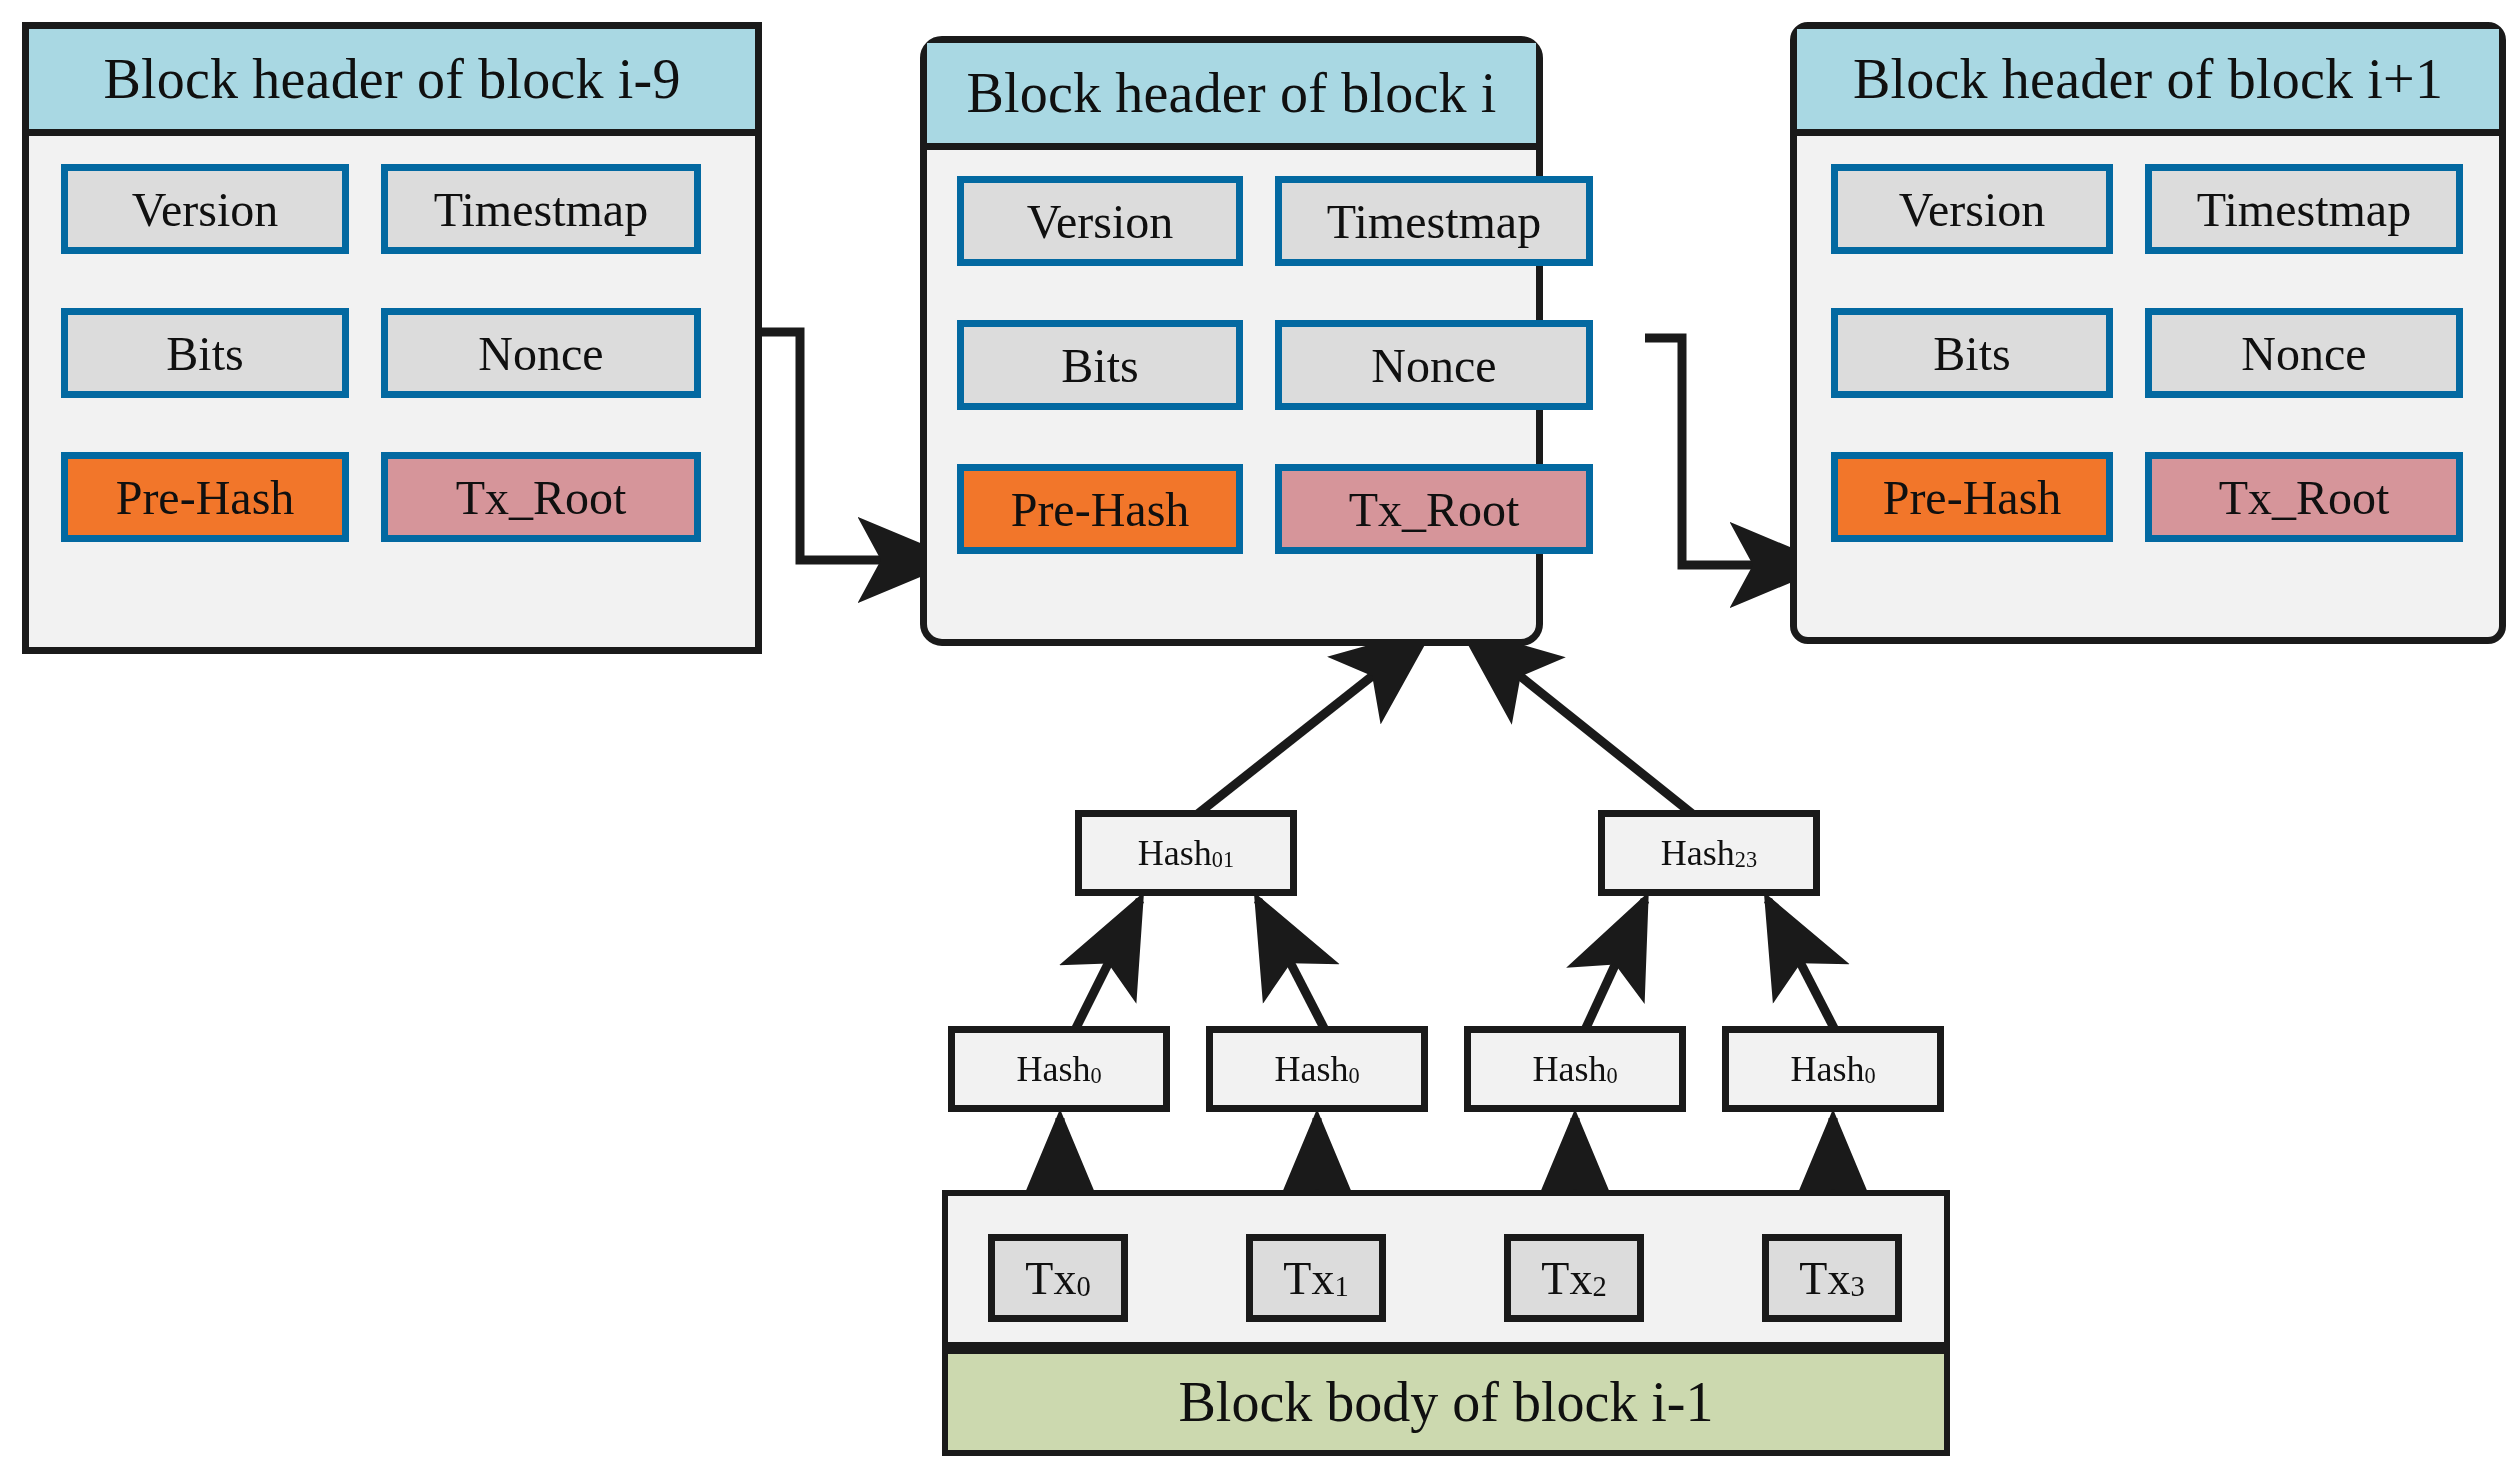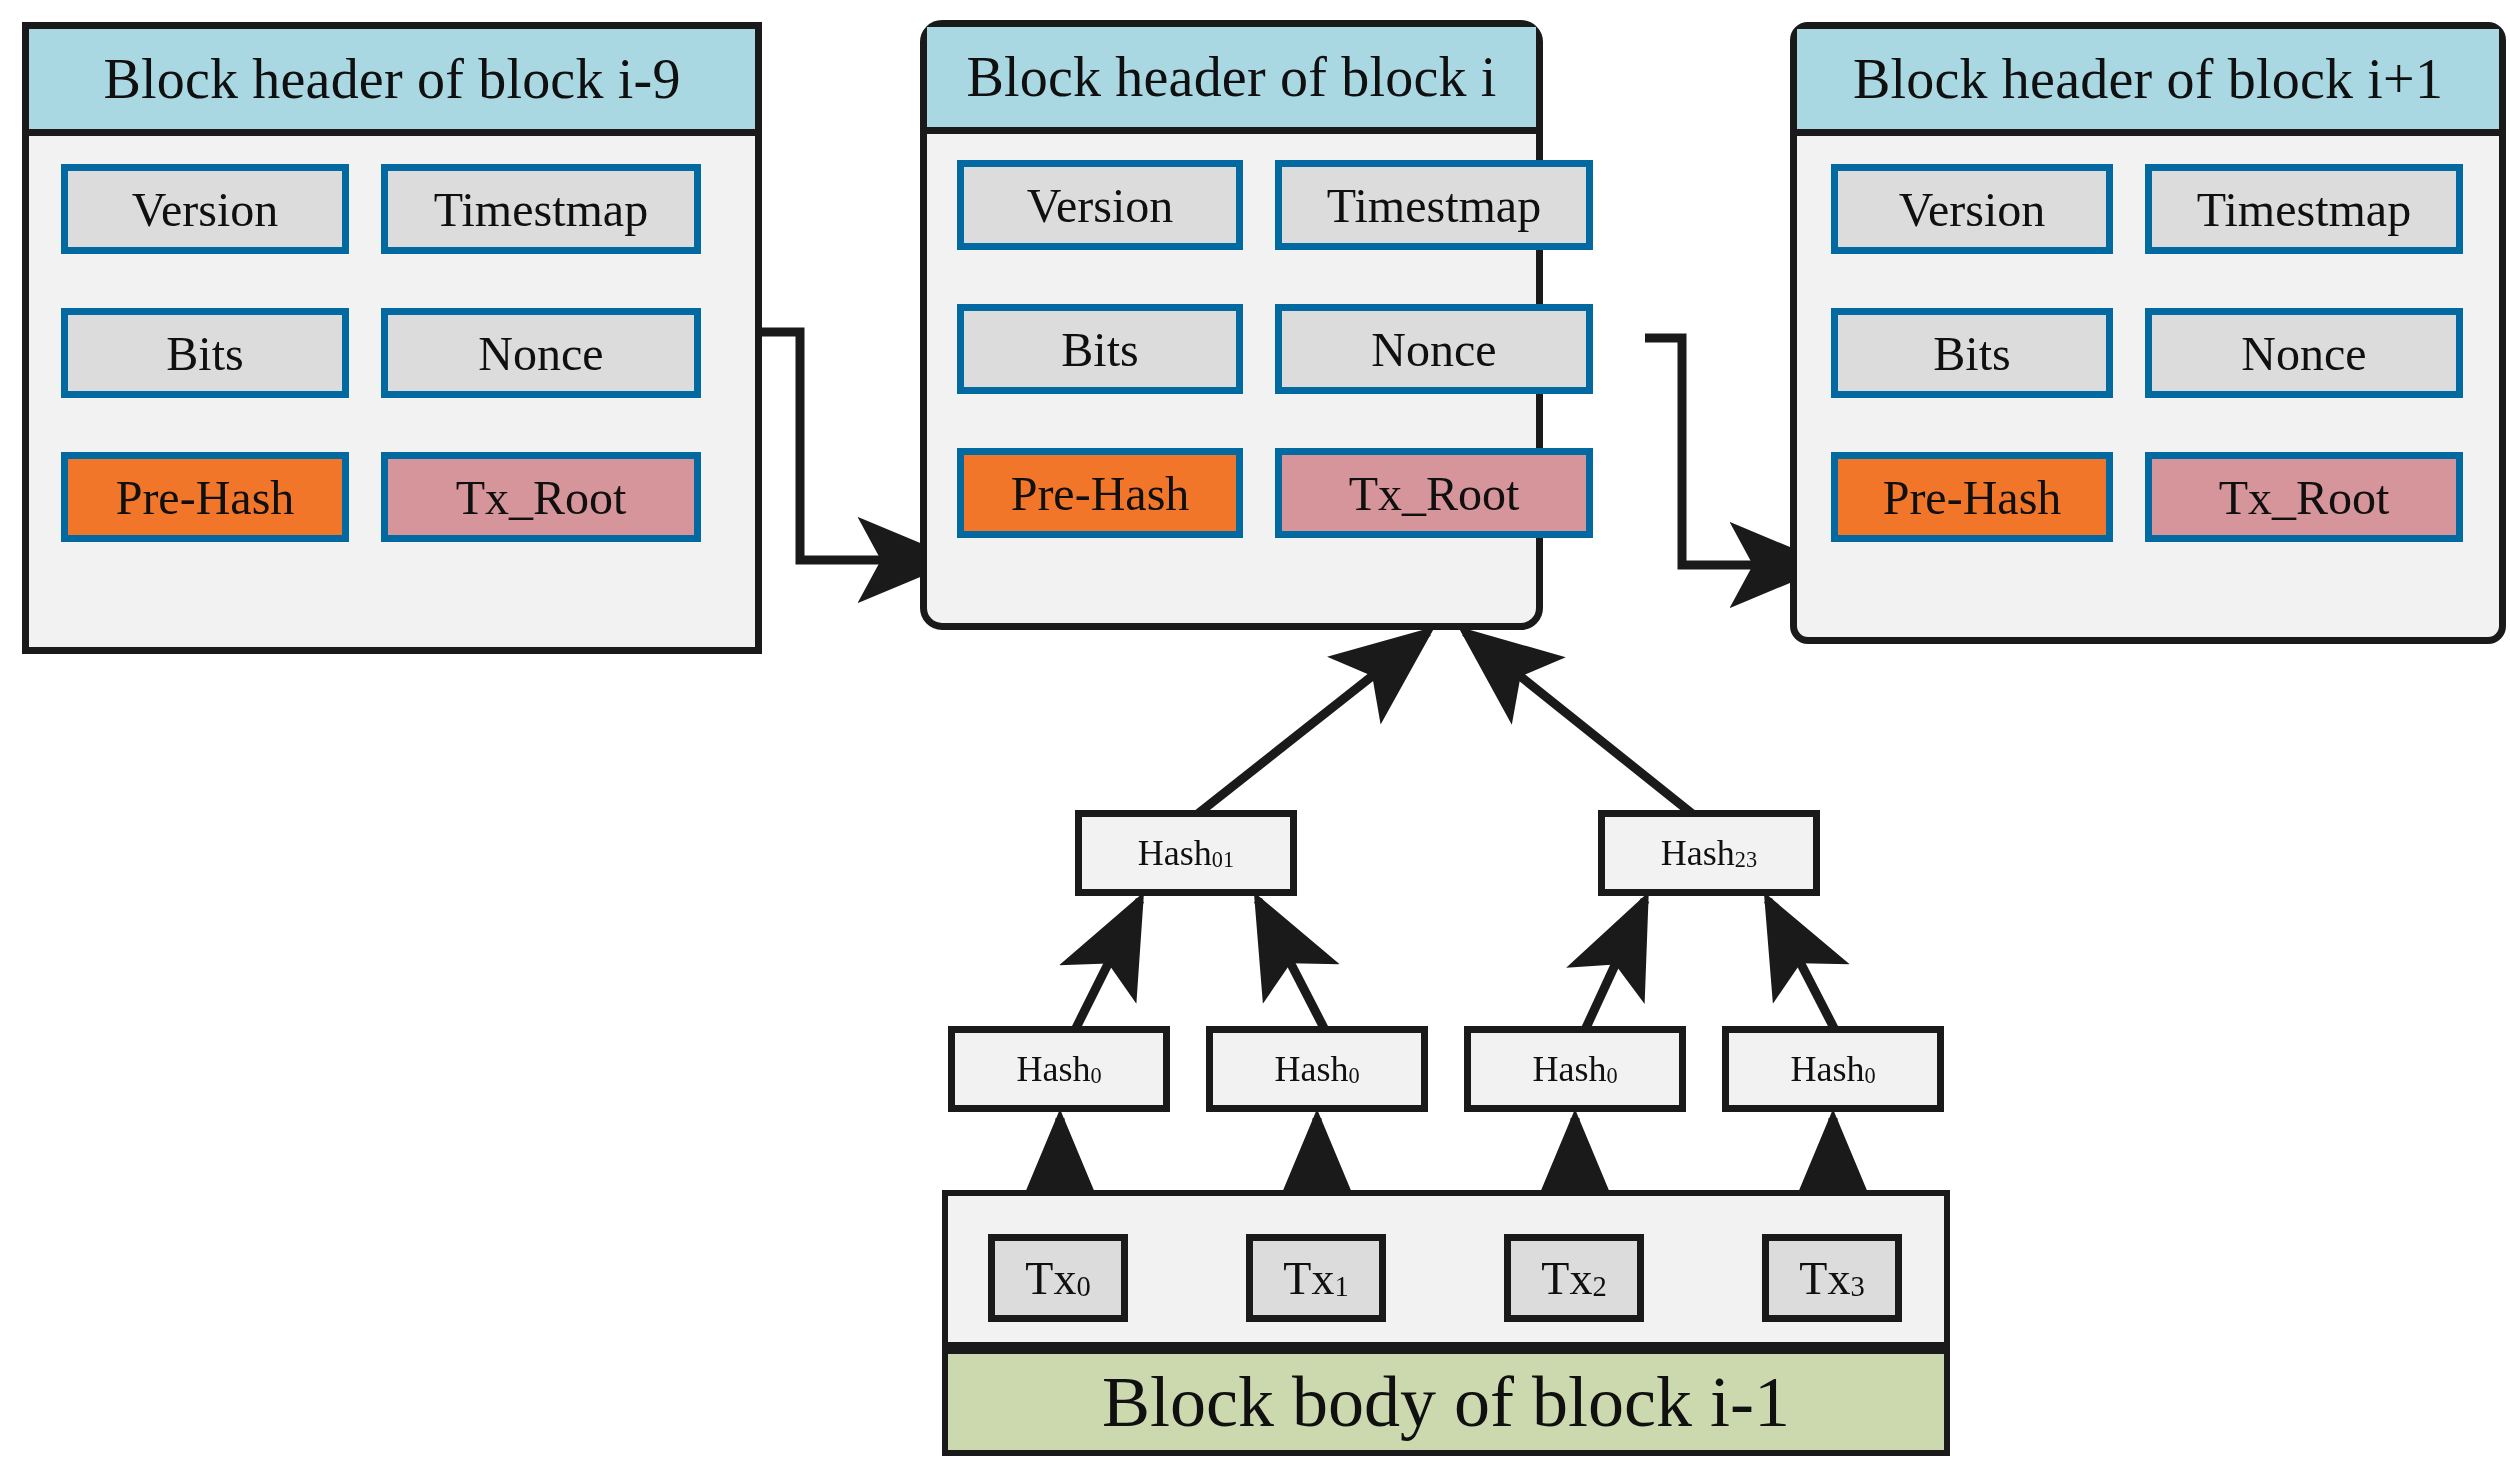--- a/index.html
+++ b/index.html
@@ -94,21 +94,21 @@
     background: #f2f2f2;
   }
   .body-label {
     position: absolute;
     box-sizing: border-box;
     border: 6px solid #1a1a1a;
     background: #ccd9af;
     display: flex;
     align-items: center;
     justify-content: center;
-    font-size: 72px;
+    font-size: 56px;
     color: #101010;
     white-space: nowrap;
   }
 
   
   #wires {
     position: absolute;
     left: 0;
     top: 0;
     width: 2510px;
@@ -177,21 +177,21 @@
     <div class="fields">
       <div class="field" style="left:32px; top:28px; width:288px; height:90px;">Version</div>
       <div class="field" style="left:352px; top:28px; width:320px; height:90px;">Timestmap</div>
       <div class="field" style="left:32px; top:172px; width:288px; height:90px;">Bits</div>
       <div class="field" style="left:352px; top:172px; width:320px; height:90px;">Nonce</div>
       <div class="field prehash" style="left:32px; top:316px; width:288px; height:90px;">Pre-Hash</div>
       <div class="field txroot" style="left:352px; top:316px; width:320px; height:90px;">Tx_Root</div>
     </div>
   </div>
 
-  <div class="block-card" style="left:920px; top:20px; width:623px; height:610px;border-radius:22px;">
+  <div class="block-card" style="left:920px; top:36px; width:623px; height:610px;border-radius:22px;">
     <div class="block-title">Block header of block i</div>
     <div class="fields">
       <div class="field" style="left:30px; top:26px; width:286px; height:90px;">Version</div>
       <div class="field" style="left:348px; top:26px; width:318px; height:90px;">Timestmap</div>
       <div class="field" style="left:30px; top:170px; width:286px; height:90px;">Bits</div>
       <div class="field" style="left:348px; top:170px; width:318px; height:90px;">Nonce</div>
       <div class="field prehash" style="left:30px; top:314px; width:286px; height:90px;">Pre-Hash</div>
       <div class="field txroot" style="left:348px; top:314px; width:318px; height:90px;">Tx_Root</div>
     </div>
   </div>

